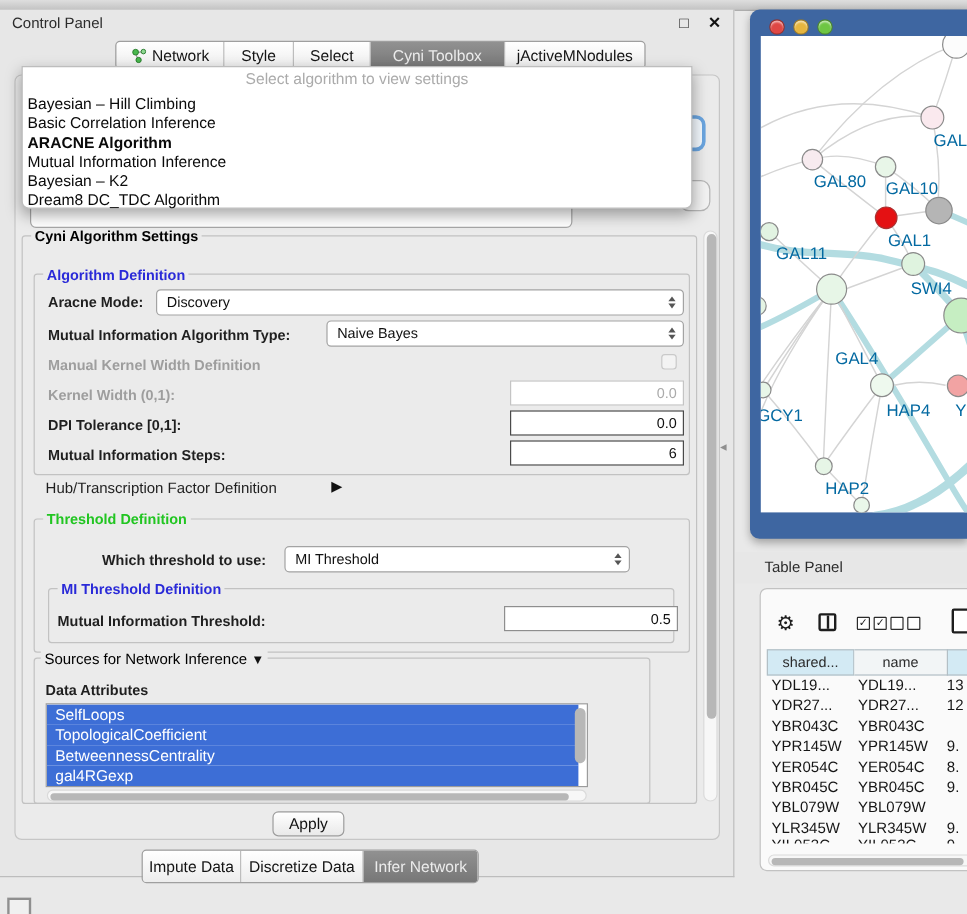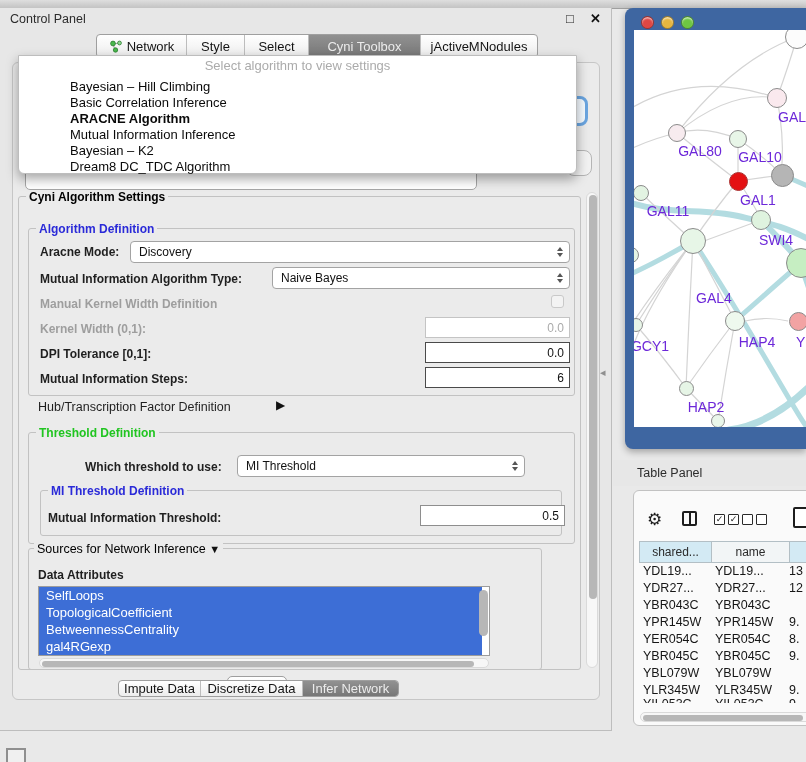--- a/index.html
+++ b/index.html
@@ -28,21 +28,21 @@
   .seg>div.sel{background:linear-gradient(#919191,#777777);color:#ececec;}
   .popup{position:absolute;background:#fff;border:1px solid #bdbdbd;border-radius:0 0 6px 6px;
          box-shadow:0 5px 12px rgba(0,0,0,.35);}
   .popup-head{height:20px;line-height:20px;text-align:center;font-size:13px;color:#ababab;}
   .popup-item{height:16px;line-height:16px;font-size:13px;padding-left:4px;color:#0a0a0a;white-space:nowrap;}
   .popup-item.bold{font-weight:bold;}
   .listitem{height:17px;line-height:17px;font-size:13px;padding-left:7px;color:#fff;white-space:nowrap;}
   .sb-track{position:absolute;background:#f7f7f7;border:1px solid #dadada;border-radius:6px;box-sizing:border-box;}
   .sb-thumb{position:absolute;background:#b7b7b7;border-radius:5px;}
   .node{position:absolute;border-radius:50%;border:1.5px solid #8b8b8b;box-sizing:border-box;}
-  .nlabel{position:absolute;font-size:14px;color:#6d28d9;transform:translate(-50%,-50%);white-space:nowrap;}
+  .nlabel{position:absolute;font-size:14px;color:#0369a1;transform:translate(-50%,-50%);white-space:nowrap;}
   .nlabel.raw{transform:translate(0,-50%);}
   .thead-cell{position:absolute;height:22px;box-sizing:border-box;border:1px solid #b3bfc5;border-left:none;
               font-size:12px;color:#2b2b2b;display:flex;align-items:center;justify-content:center;}
   .trow span{position:absolute;top:0;}
   .trow{position:absolute;height:17px;line-height:17px;font-size:12.5px;color:#161616;white-space:nowrap;width:200px;}
   .ticon{position:absolute;color:#1d1d1d;}
   .cb{display:inline-block;width:9px;height:9px;border:1.5px solid #2a2a2a;border-radius:1px;font-size:9px;
       line-height:9px;text-align:center;color:#1a1a1a;background:#fff;}
 </style>
 </head>
@@ -176,37 +176,37 @@
 
     <div class="sb-track" style="left:586px;top:184px;width:12px;height:476px;">
       <div class="sb-thumb" style="left:1.5px;top:2px;width:8px;height:404px;"></div>
     </div>
 
     <div class="abs" style="left:227px;top:668px;width:60px;height:21px;background:linear-gradient(#ffffff,#e9e9e9);border:1px solid #9e9e9e;
                 border-radius:5px;box-sizing:border-box;display:flex;align-items:center;justify-content:center;font-size:13px;color:#111;">
       <span>Apply</span>
     </div>
 
-    <div class="seg" style="left:118px;top:672px;height:17px;">
+    <div class="seg" style="left:118px;top:700px;height:28px;">
       <div style="width:82px;">
           <span>Impute Data</span>
         </div>
       <div style="width:102px;">
           <span>Discretize Data</span>
         </div>
       <div class="sel" style="width:95px;">
           <span>Infer Network</span>
         </div>
     </div>
 
     <span class="abs" style="left:600px;top:358px;font-size:11px;color:#8f8f8f;">◂</span>
 
     <div class="popup" style="left:18px;top:47px;width:557px;height:117px;z-index:50;">
       <div class="popup-head">Select algorithm to view settings</div>
-      <div style="margin-top:3px;margin-left:47px;">
+      <div style="margin-top:3px;">
         <div class="popup-item">Bayesian – Hill Climbing</div>
         <div class="popup-item">Basic Correlation Inference</div>
         <div class="popup-item bold">ARACNE Algorithm</div>
         <div class="popup-item">Mutual Information Inference</div>
         <div class="popup-item">Bayesian – K2</div>
         <div class="popup-item">Dream8 DC_TDC Algorithm</div>
       </div>
     </div>
   </div>
 

